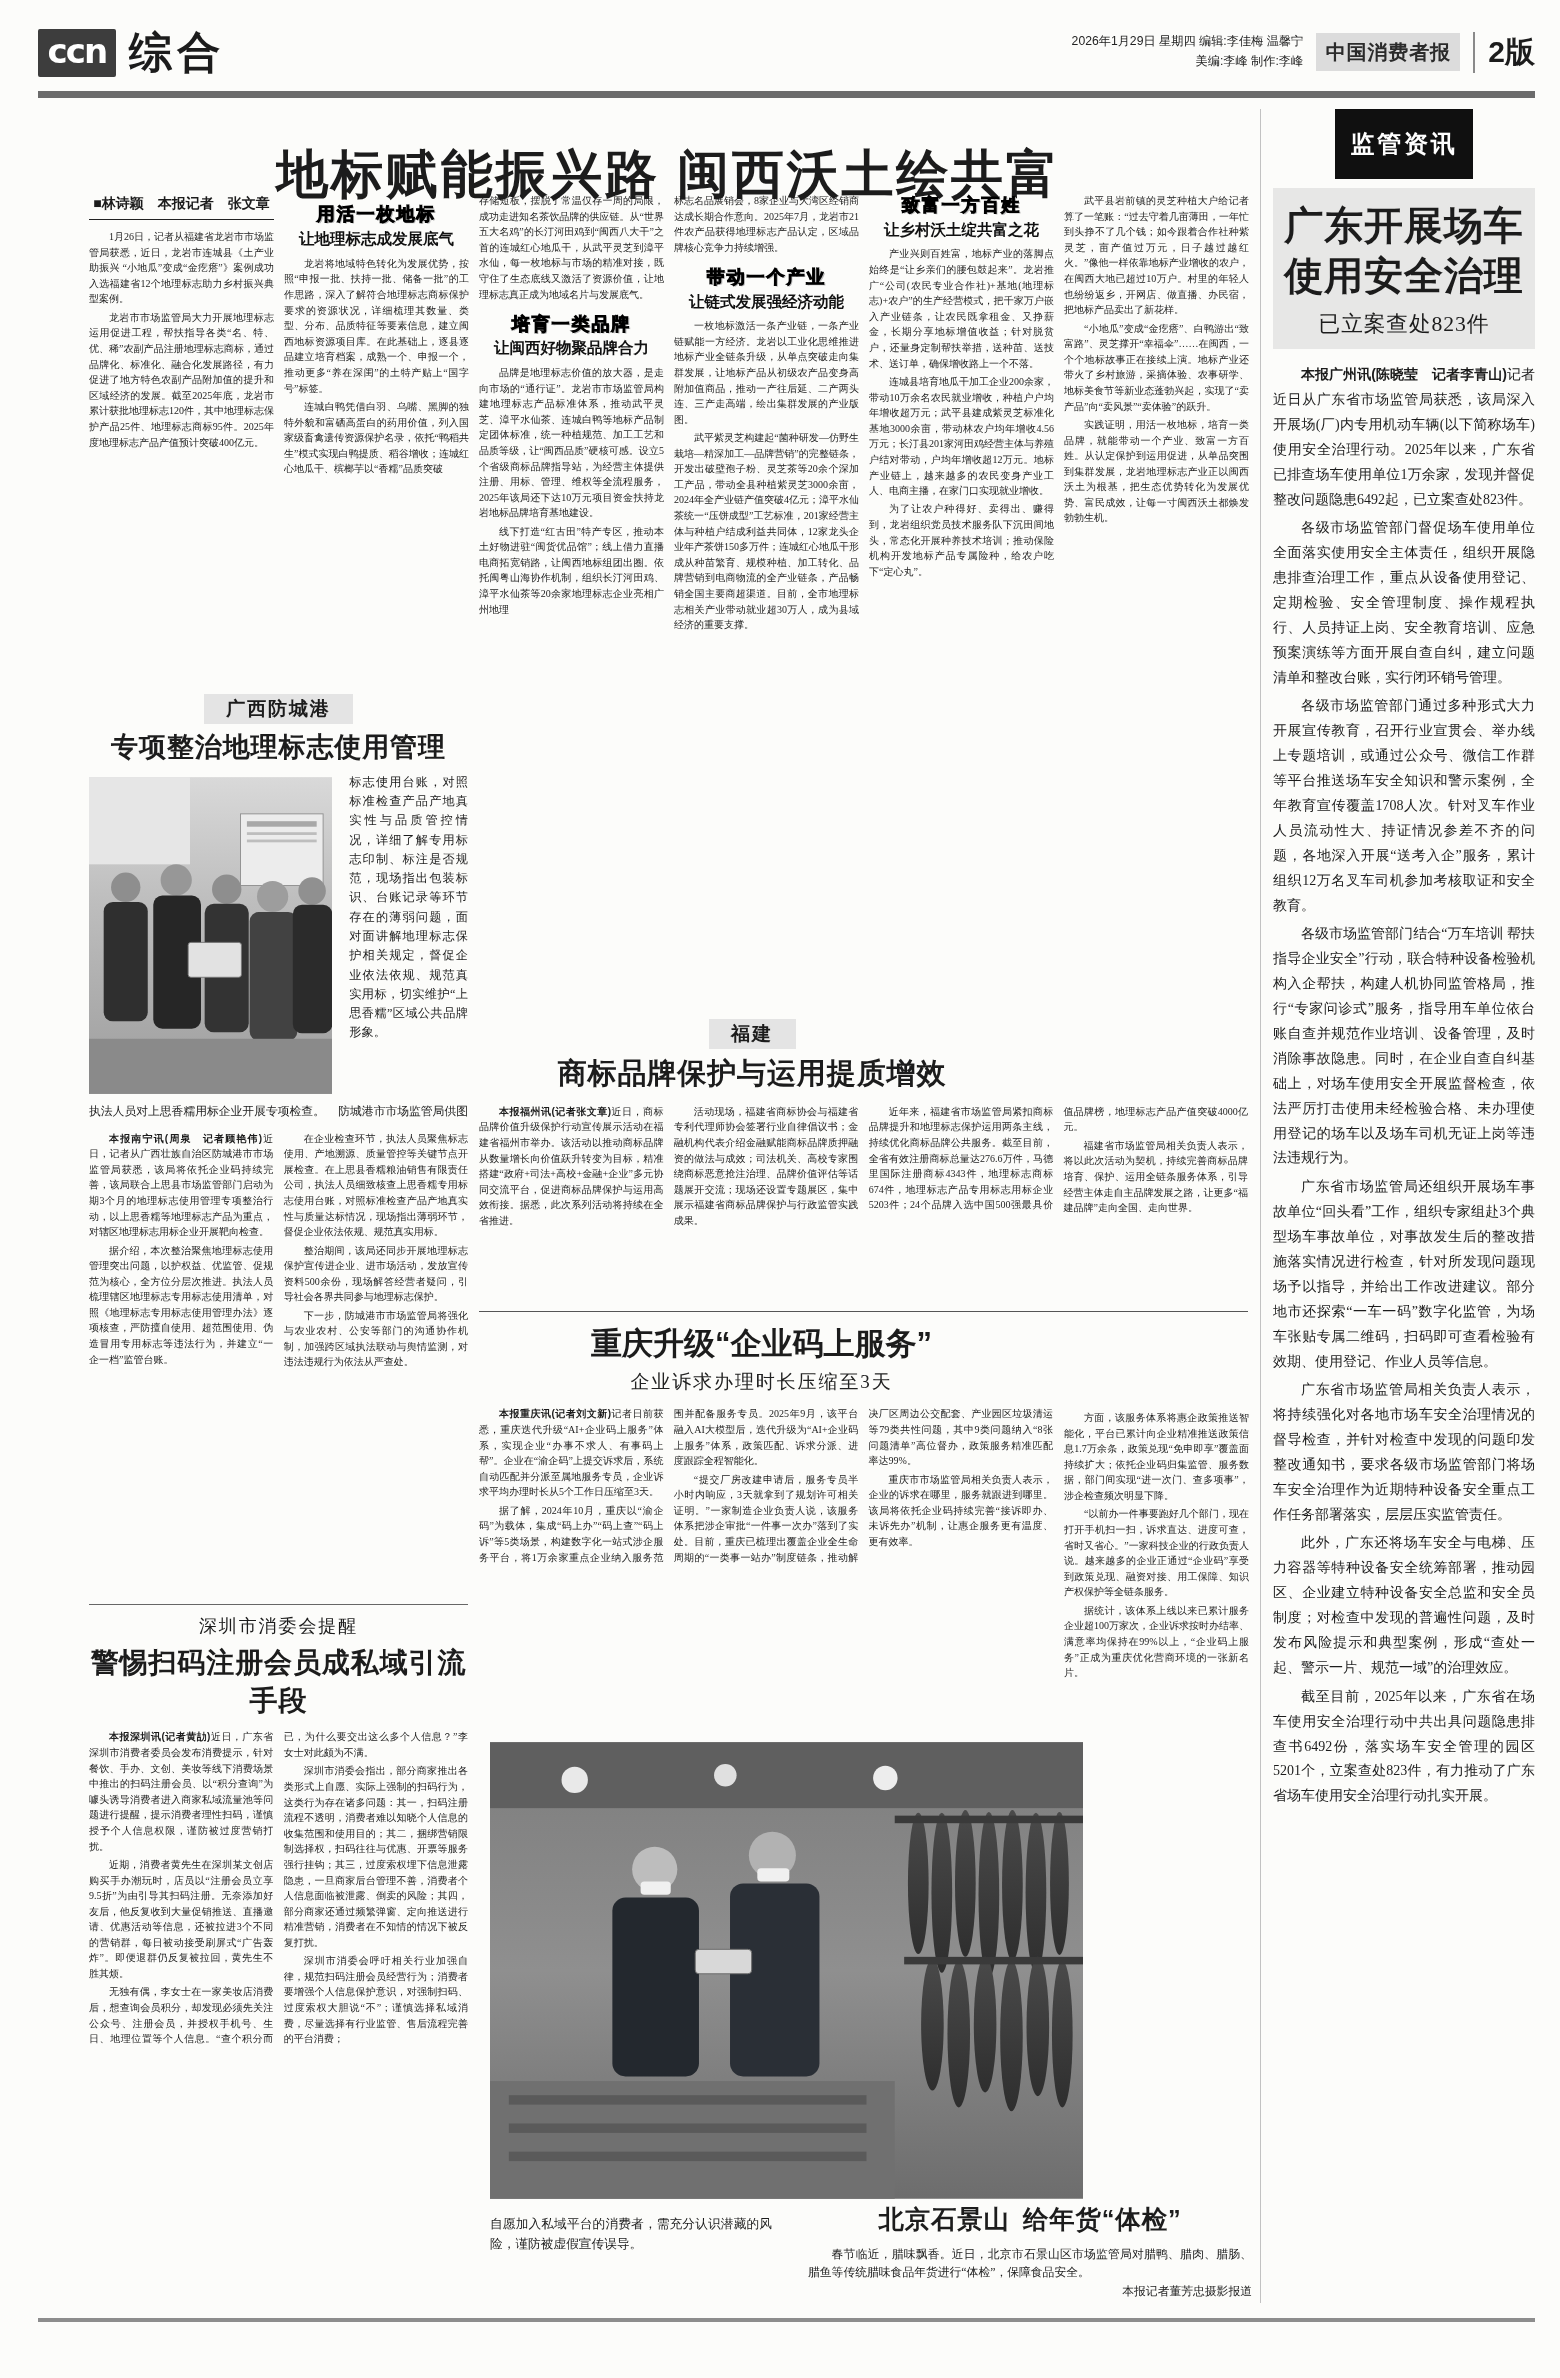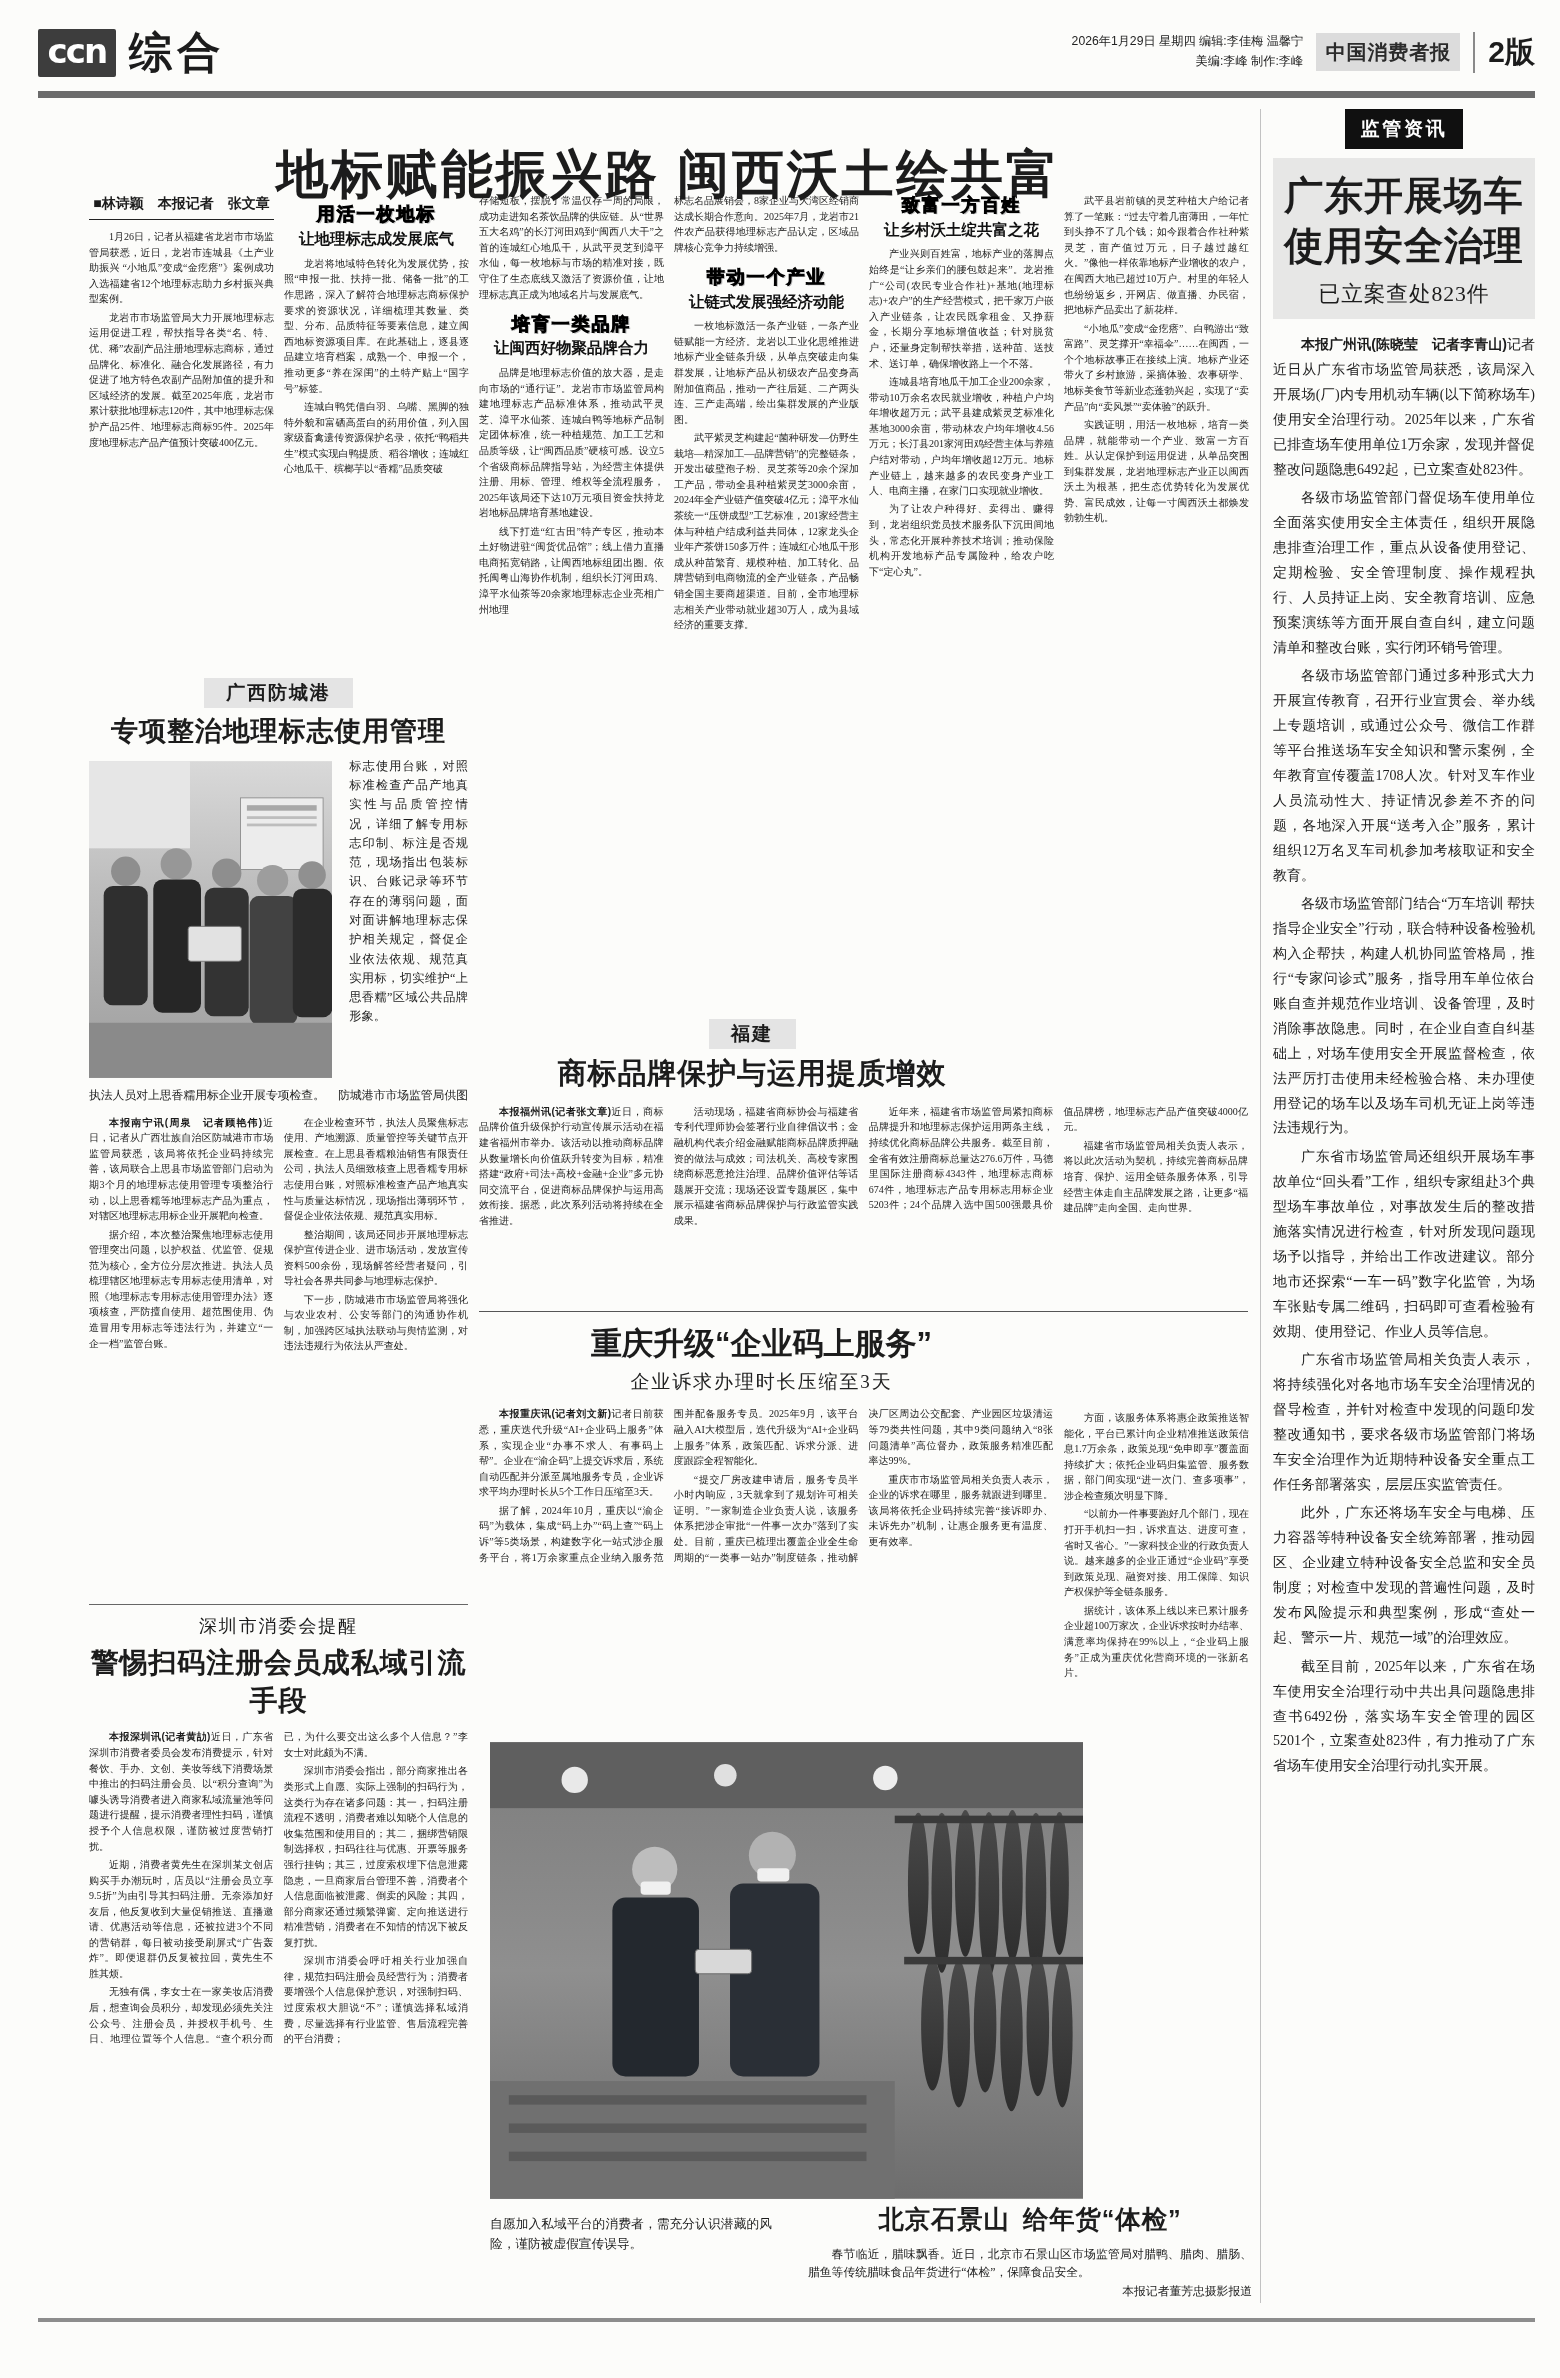--- a/index.html
+++ b/index.html
@@ -38,21 +38,21 @@
     color:#555;-webkit-text-stroke:0.9px #000;text-shadow:1.4px 1.4px 0 #bbb;letter-spacing:1.9px;}
   .sec-sub{font-size:15.5px;font-weight:700;font-family:"Liberation Sans",sans-serif;color:#111;margin-top:2.8px;}
   .credit{white-space:nowrap;}
   
   .main-headline{position:absolute;left:89px;top:105px;width:1159px;text-align:center;
     font-size:52px;font-weight:900;font-family:"Liberation Sans",sans-serif;letter-spacing:2.8px;}
   .acol{position:absolute;top:193px;width:185px;overflow:hidden;}
   .byline{font-size:14px;font-weight:bold;font-family:"Liberation Sans",sans-serif;
     border-bottom:1.9px solid #222;padding:1.9px 0 6.6px;margin-bottom:8.5px;text-align:center;}
   
-  .fcg{position:absolute;left:89px;top:678px;width:379px;}
+  .fcg{position:absolute;left:89px;top:694px;width:379px;}
   .fcg-photo-row{display:flex;gap:17px;margin-top:7.5px;}
   .fcg-side{width:122px;font-size:12.2px;line-height:1.58;text-align:justify;}
   .caption-row{display:flex;justify-content:space-between;gap:9.4px;font-size:11.8px;margin-top:5.6px;line-height:1.5;}
   .fcg-body{margin-top:9.4px;height:469px;overflow:hidden;column-count:2;column-gap:10.4px;}
   
   .fj{position:absolute;left:479px;top:1019px;width:769px;}
   .fj-header{width:508px;margin-left:19px;text-align:center;}
   .fj-body{margin-top:9.4px;height:218px;overflow:hidden;column-count:4;column-gap:10.4px;}
   
   .cq{position:absolute;left:479px;top:1311px;width:769px;border-top:1.9px solid #555;padding-top:9.4px;}
@@ -69,22 +69,22 @@
   
   .bj-photo{position:absolute;left:490px;top:1742px;width:593px;height:457px;}
   .bj-cap{position:absolute;left:808px;top:2203px;width:444px;}
   .bj-cap-head{text-align:center;font-family:"Liberation Sans",sans-serif;font-weight:900;font-size:25.4px;letter-spacing:0.9px;}
   .bj-cap-head .place{margin-right:13px;}
   .bj-cap p{margin:7.5px 0 1.9px;font-size:11.8px;line-height:1.6;text-align:justify;text-indent:2em;}
   .bj-credit{text-align:right;font-size:11.8px;}
   
   .sb{position:absolute;left:1273px;top:109px;width:262px;}
   .sb-tag-wrap{text-align:center;}
-  .sb-tag{display:inline-block;background:#101010;color:#fff;font-size:19px;font-weight:700;
-    font-family:"Liberation Sans",sans-serif;letter-spacing:2.8px;padding:7px 15px;}
+  .sb-tag{display:inline-block;background:#101010;color:#fff;font-size:24px;font-weight:700;
+    font-family:"Liberation Sans",sans-serif;letter-spacing:2.8px;padding:19px 15px;}
   .sb-head{background:#e7e7e6;margin-top:9.4px;padding:13px 3.8px 11.3px;text-align:center;}
   .sb-h1{font-size:39px;font-weight:900;font-family:"Liberation Sans",sans-serif;line-height:1.28;letter-spacing:0.9px;}
   .sb-dek{font-size:21.7px;margin-top:7.5px;letter-spacing:0.9px;}
   .sb-body{margin-top:13px;height:1987px;overflow:hidden;}
   .sb-body .para{font-size:14px;line-height:1.78;margin-bottom:3.8px;}
   svg{display:block;}
 </style>
 </head>
 <body>
 

